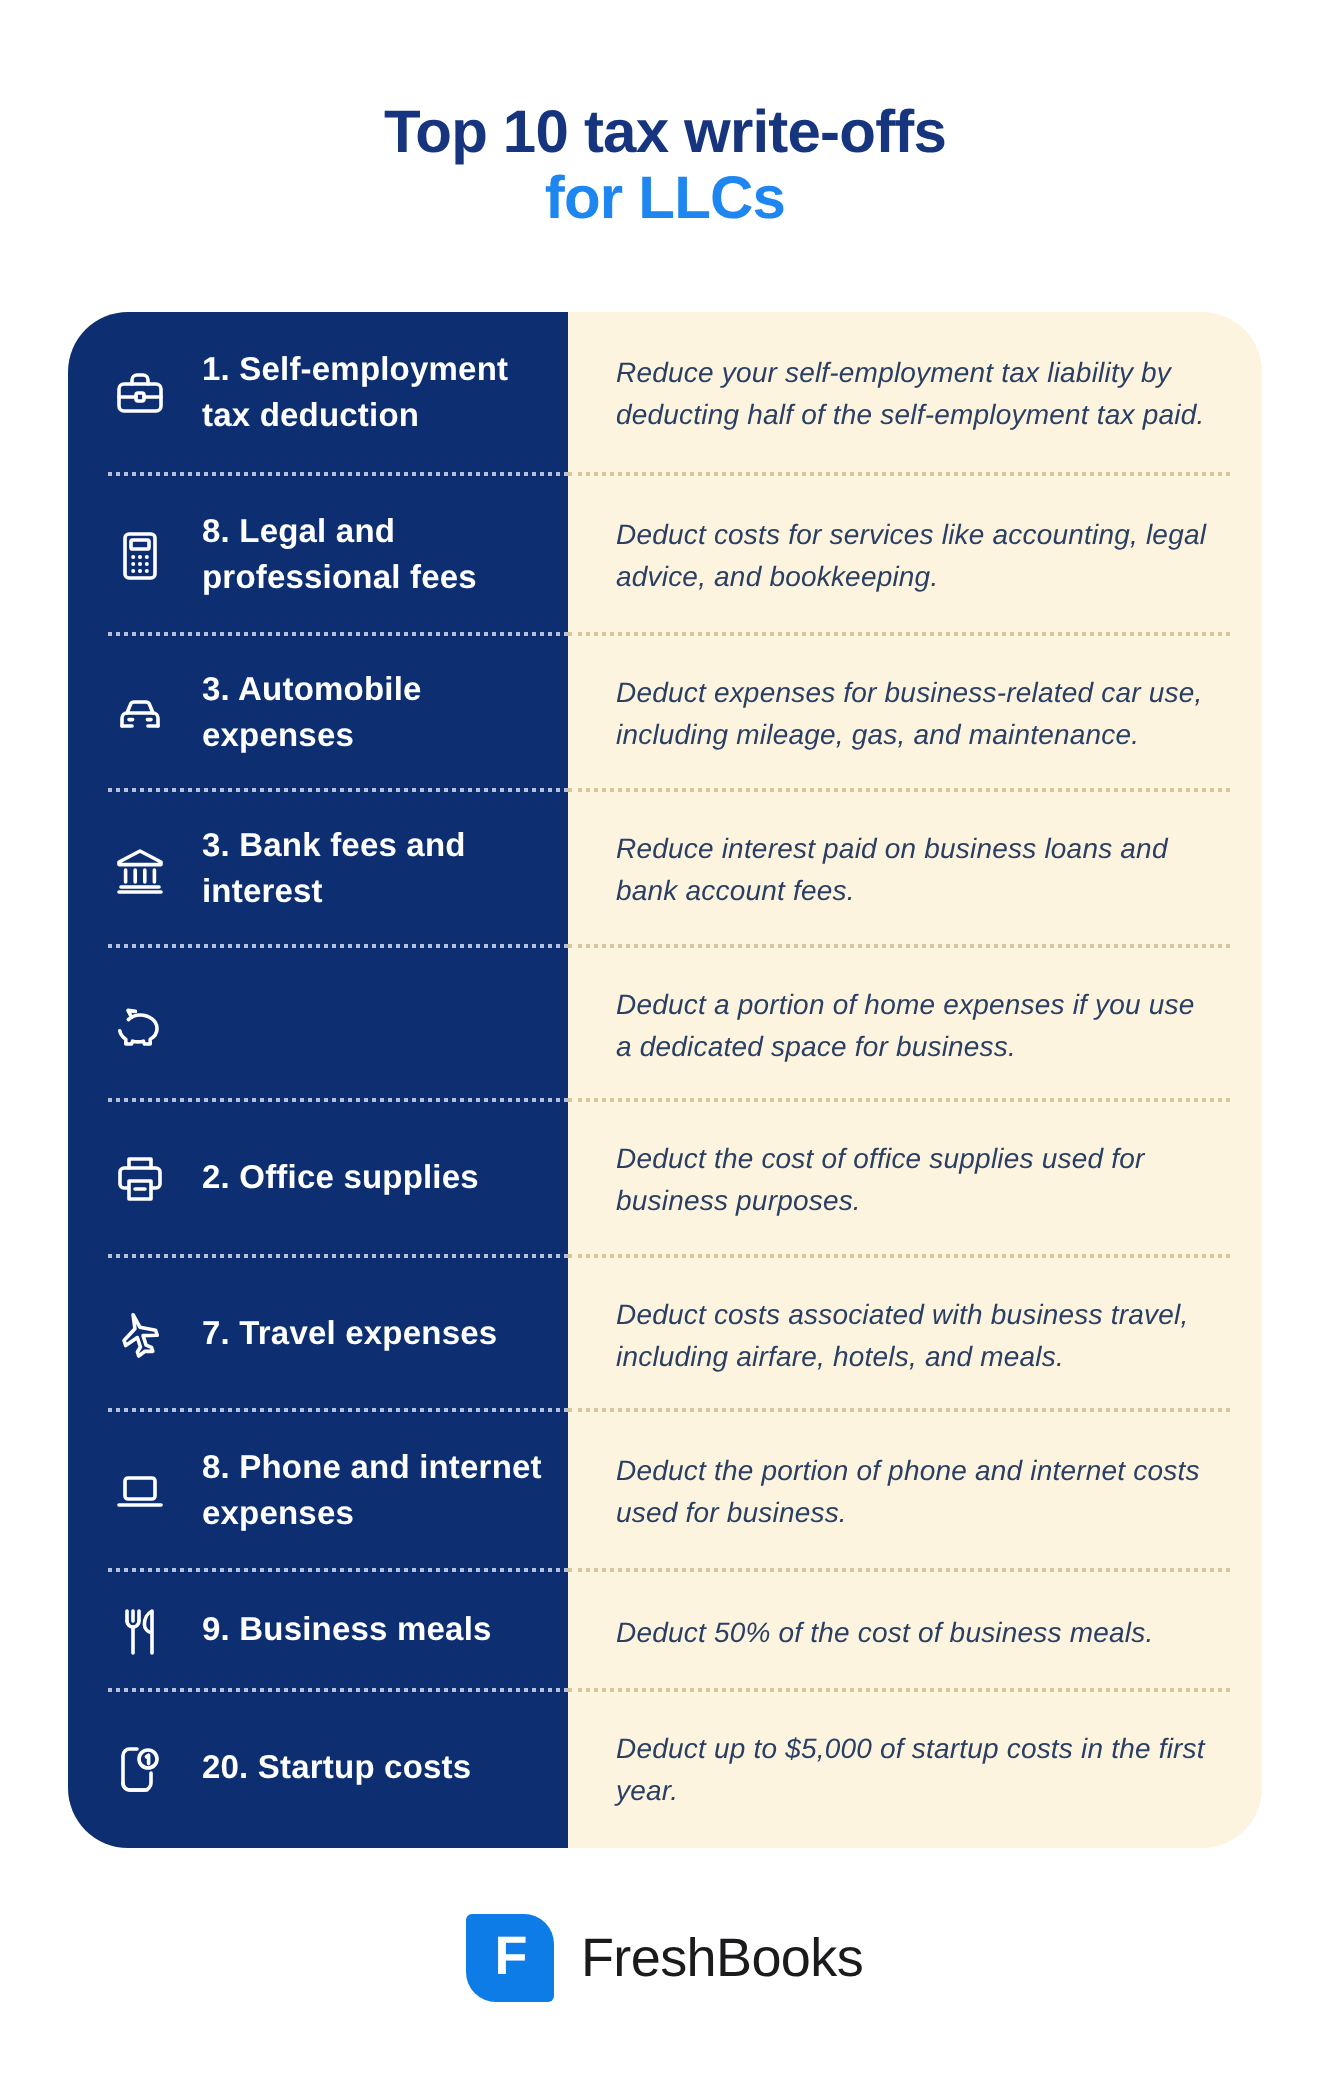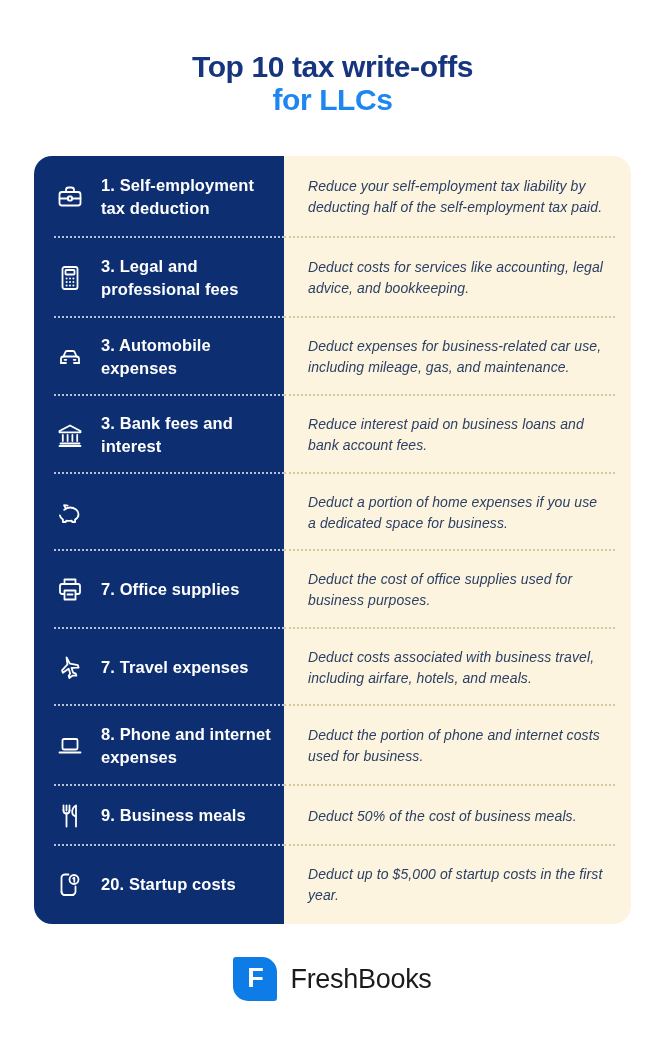--- a/index.html
+++ b/index.html
@@ -29,21 +29,21 @@
     letter-spacing:-0.4px;
     color:var(--title-navy);
   }
   .title .line{display:block;}
   .title .accent{color:var(--title-accent);}
 
   
   .card{
     width:597px;
     margin:40px auto 0 auto;
-    border-radius:18px;
+    border-radius:30px;
     overflow:hidden;
     display:grid;
     grid-template-columns:250px 1fr;
     grid-template-rows:82px 80px 78px 78px 77px 78px 77px 80px 60px 78px;
   }
   .cell{position:relative;display:flex;align-items:center;}
   .cell.left{
     background:var(--panel-navy);
     color:#ffffff;
     padding:0 12px 0 20px;
@@ -134,21 +134,21 @@
               <circle cx="18.4" cy="15.5" r="1"></circle>
               <circle cx="11.6" cy="19" r="1"></circle>
               <circle cx="15" cy="19" r="1"></circle>
               <circle cx="18.4" cy="19" r="1"></circle>
               <circle cx="11.6" cy="22.5" r="1"></circle>
               <circle cx="15" cy="22.5" r="1"></circle>
               <circle cx="18.4" cy="22.5" r="1"></circle>
             </g>
           </svg>
         </span>
-      <span class="row-label">3. Legal and professional fees</span>
+      <span class="row-label">8. Legal and professional fees</span>
       <div class="divider"></div>
     </div>
     <div class="cell right">
       <p class="row-desc">Deduct costs for services like accounting, legal advice, and bookkeeping.</p>
       <div class="divider"></div>
     </div>
 
     <div class="cell left">
       <span class="row-icon">
           <svg viewBox="0 0 30 30" fill="none" stroke="#ffffff" stroke-width="1.8" stroke-linecap="round" stroke-linejoin="round">
@@ -198,21 +198,21 @@
 
     <div class="cell left">
       <span class="row-icon">
           <svg viewBox="0 0 30 30" fill="none" stroke="#ffffff" stroke-width="1.8" stroke-linecap="round" stroke-linejoin="round">
             <path d="M9.5 9V4.5h11V9"></path>
             <rect x="5" y="9" width="20" height="10" rx="2"></rect>
             <rect x="9.5" y="15.5" width="11" height="9" fill="#0d2f72"></rect>
             <path d="M12.5 19.5h5"></path>
           </svg>
         </span>
-      <span class="row-label">7. Office supplies</span>
+      <span class="row-label">2. Office supplies</span>
       <div class="divider"></div>
     </div>
     <div class="cell right">
       <p class="row-desc">Deduct the cost of office supplies used for business purposes.</p>
       <div class="divider"></div>
     </div>
 
     <div class="cell left">
       <span class="row-icon">
           <svg viewBox="0 0 30 30" fill="none" stroke="#ffffff" stroke-width="1.8" stroke-linecap="round" stroke-linejoin="round">

